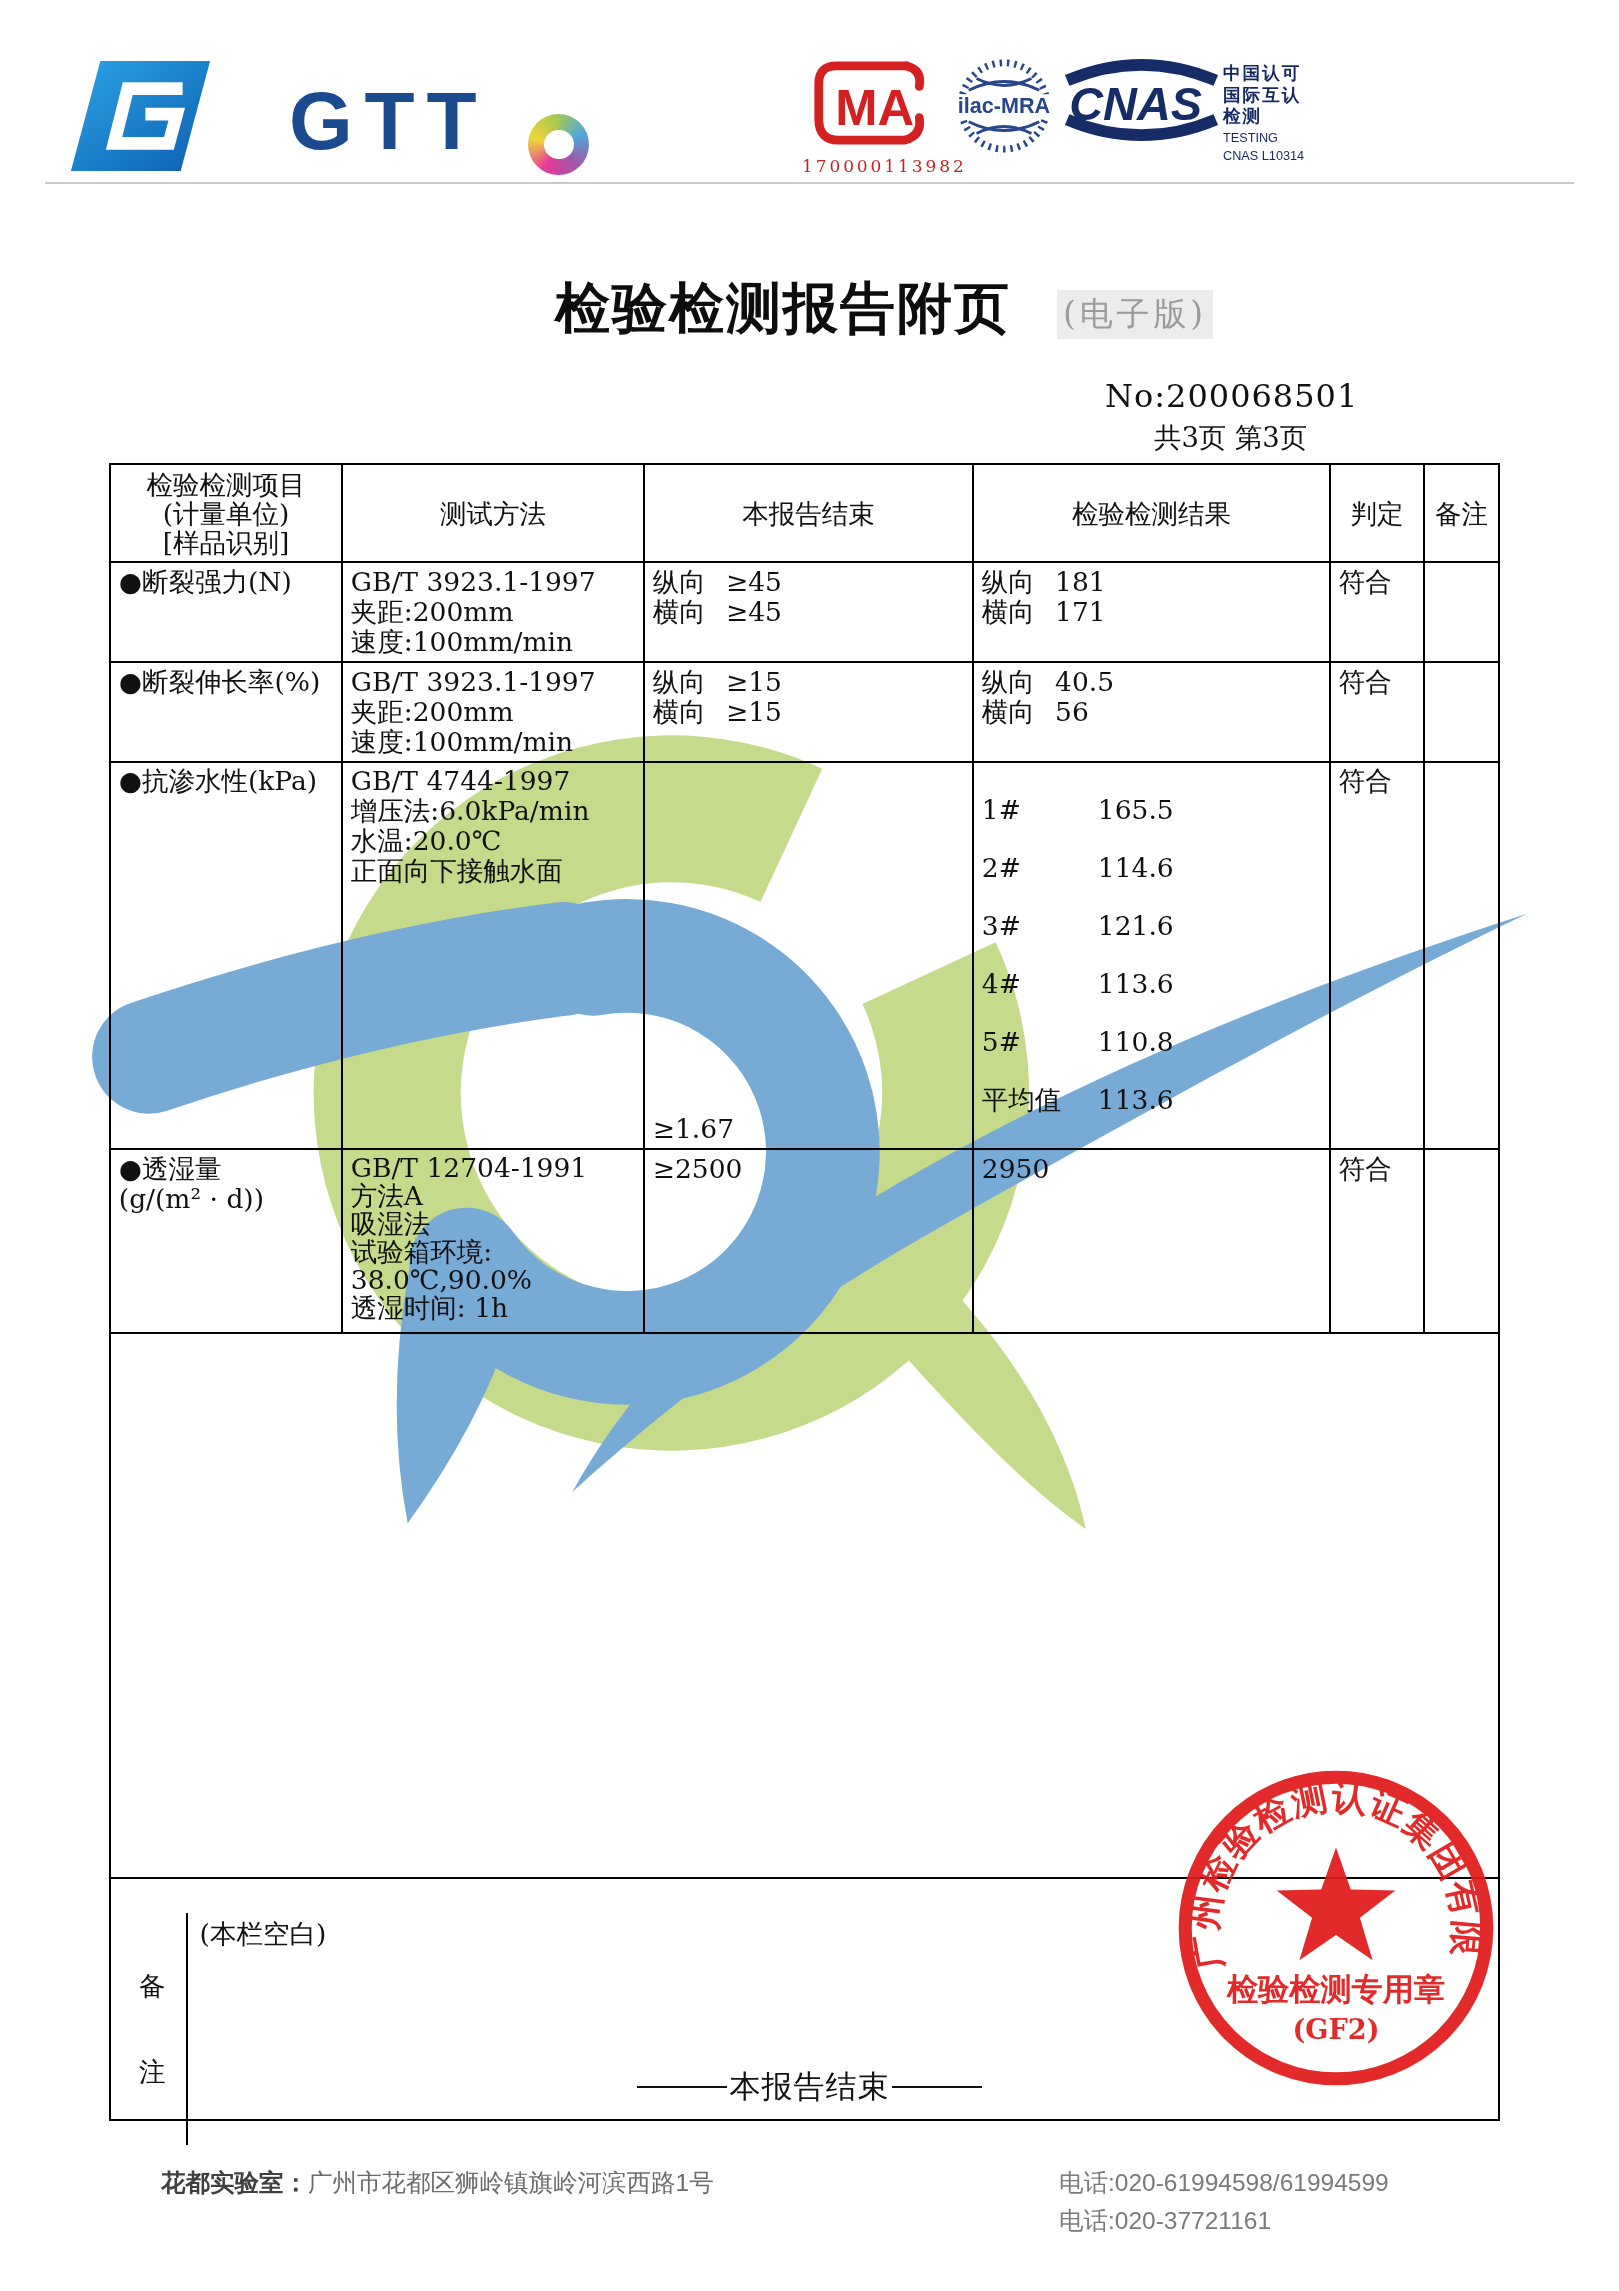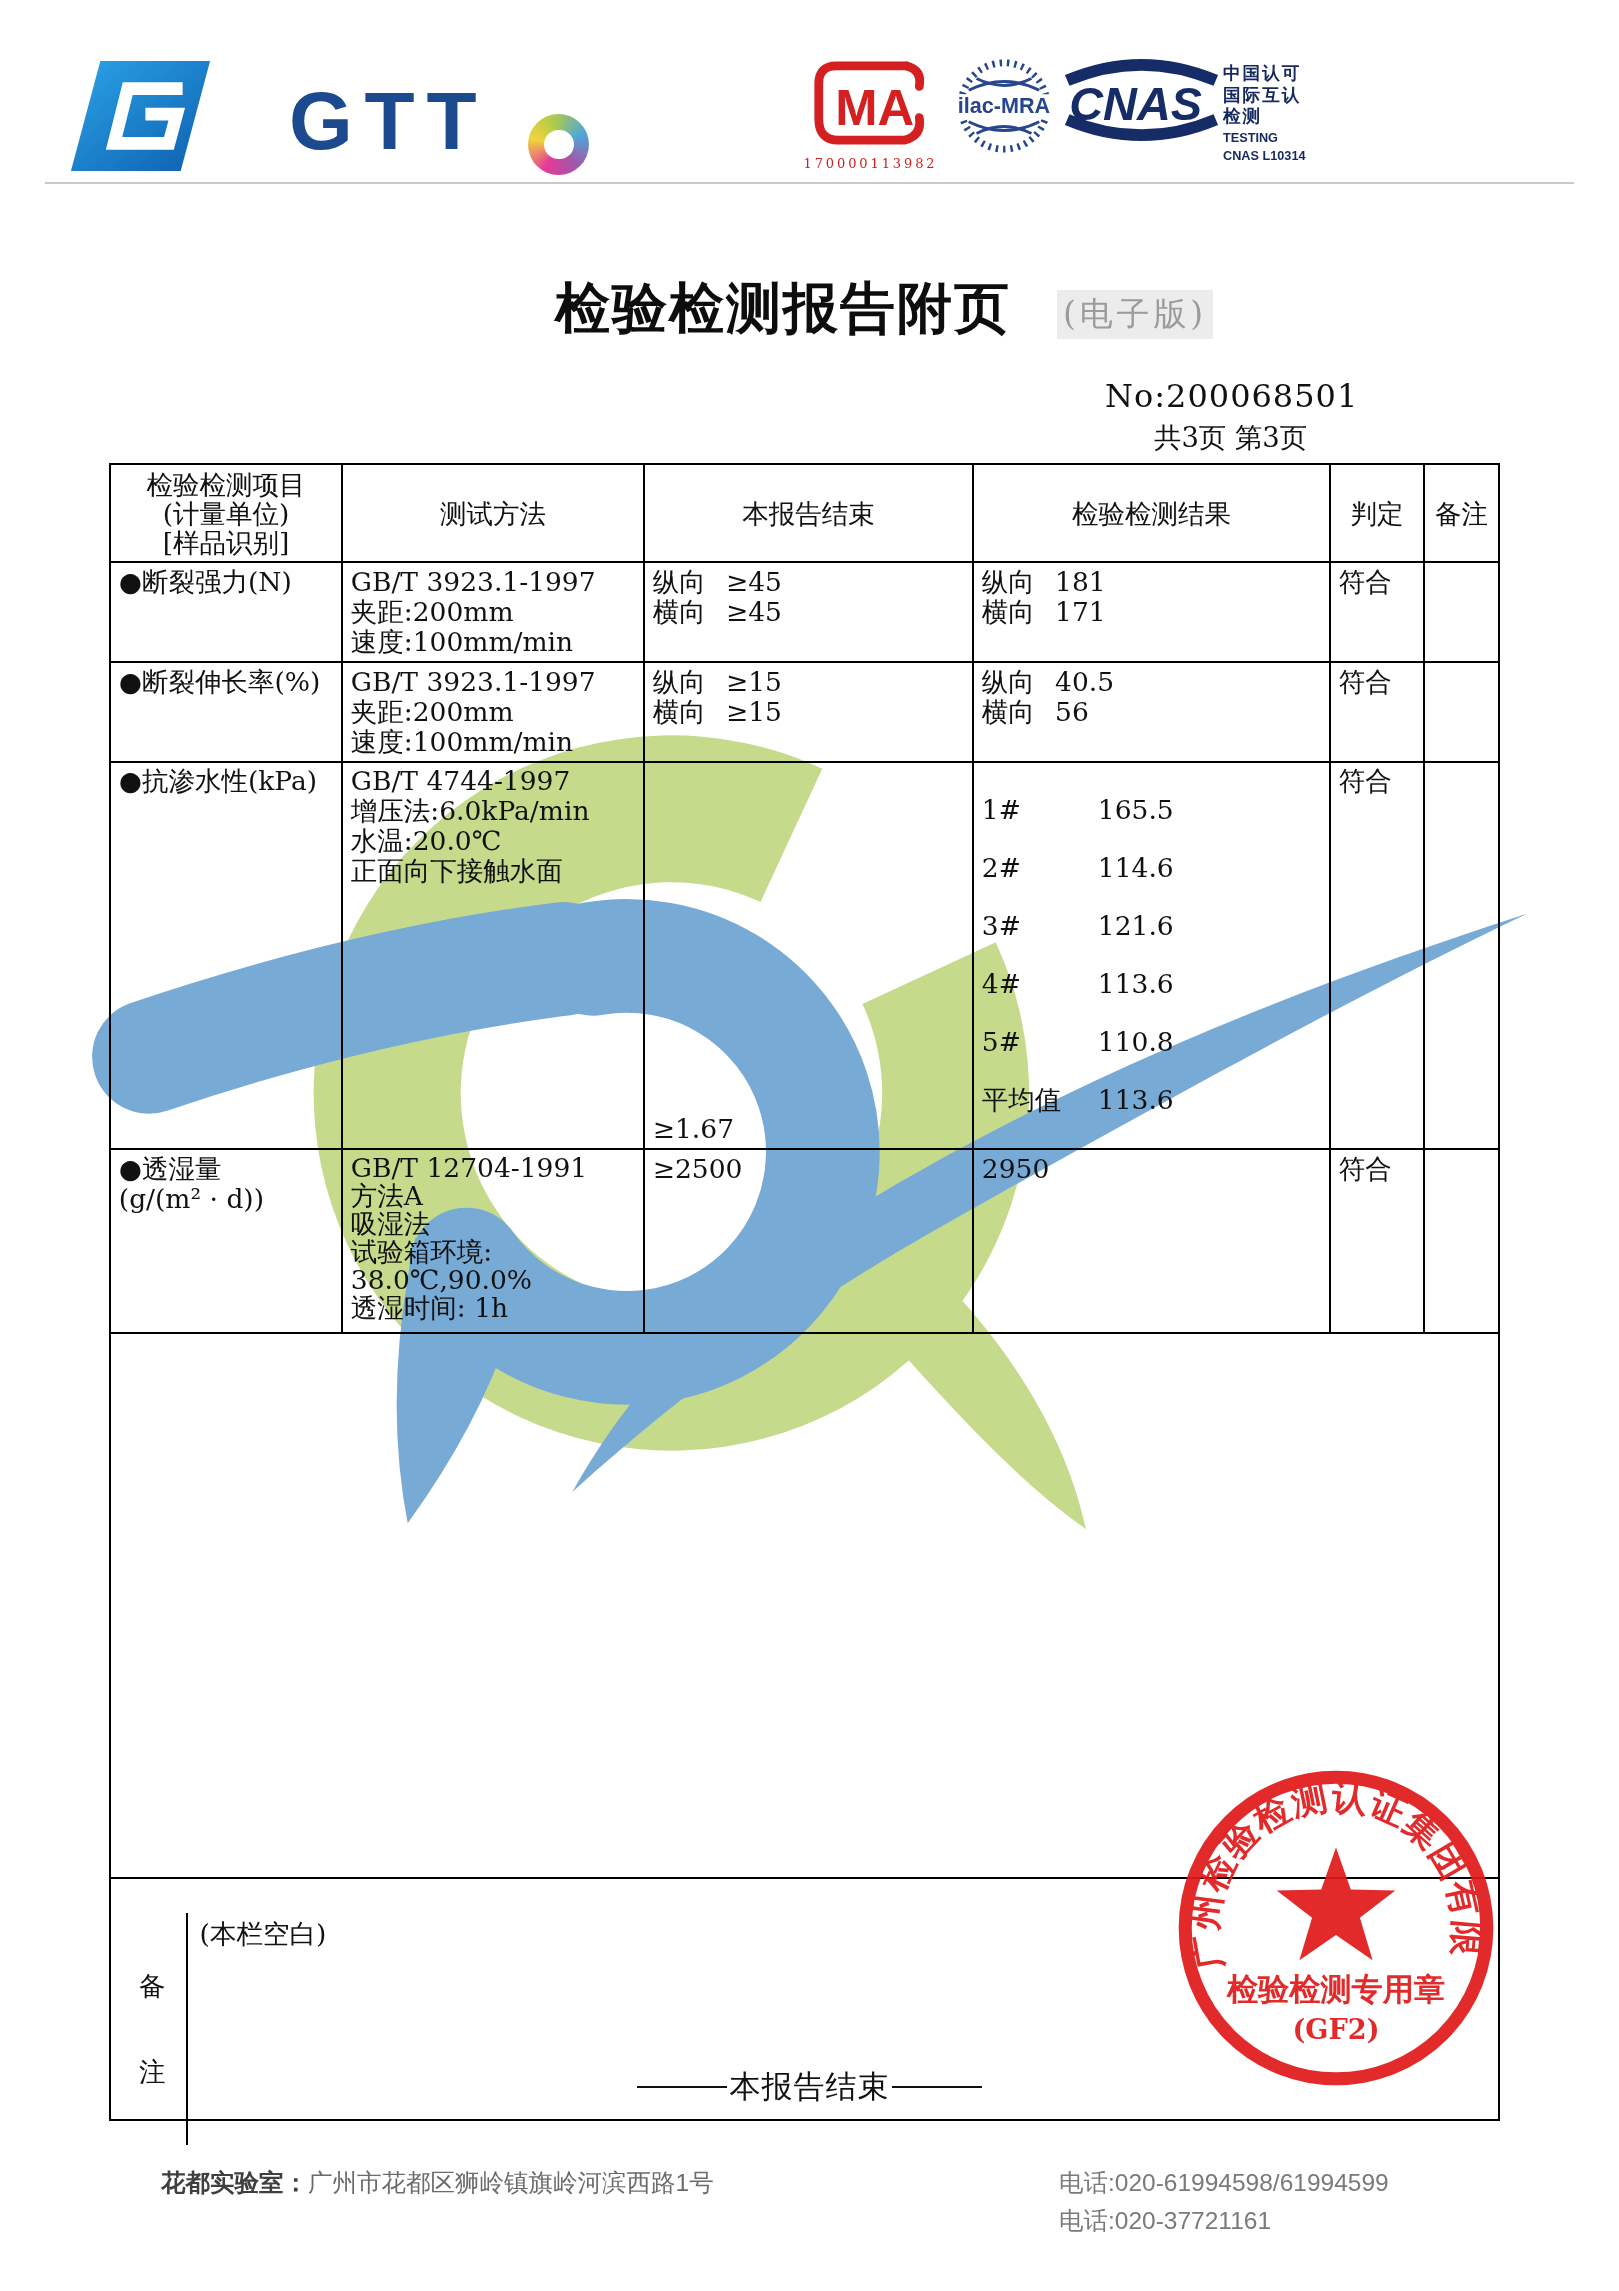--- a/index.html
+++ b/index.html
@@ -9,26 +9,26 @@
   .wm{position:absolute;left:0;top:0;z-index:1;pointer-events:none;}
   
   .hdr{position:absolute;left:0;top:0;width:1619px;height:186px;z-index:2;}
   .gtt-wrap{position:absolute;left:67px;top:57px;display:flex;align-items:flex-end;gap:36px;}
   .gtt-text{font-family:"Liberation Sans",sans-serif;font-weight:bold;color:#1b4a8f;
             font-size:82px;letter-spacing:11.8px;line-height:108px;margin-left:39px;}
   .swirl{width:61px;height:61px;border-radius:50%;position:relative;margin-left:3.9px;margin-top:11.8px;
          background:conic-gradient(from 210deg,#e5399b,#f0d43c,#a9c94f,#4fa8d8,#9f58a8,#e5399b);}
   .swirl::after{content:"";position:absolute;inset:15.7px;background:#fff;border-radius:50%;}
   .cma{position:absolute;left:802px;top:57px;width:137px;text-align:center;}
-  .cma-num{font-family:"DejaVu Serif",serif;color:#cc1f1f;font-size:13px;letter-spacing:2.9px;margin-top:2px;}
+  .cma-num{font-family:"DejaVu Serif",serif;color:#cc1f1f;font-size:17px;letter-spacing:2.9px;margin-top:2px;}
   .ilac{position:absolute;left:953px;top:55px;}
   .cnas{position:absolute;left:1059px;top:57px;}
   .cnas-side{position:absolute;left:1223px;top:63px;font-family:"Liberation Sans",sans-serif;color:#16295f;}
   .cnas-side .zh{font-size:17.6px;font-weight:bold;line-height:21.6px;white-space:pre-line;letter-spacing:2px;}
-  .cnas-side .en{font-size:12.7px;font-weight:bold;line-height:15.7px;margin-top:2.9px;color:#16295f;}
+  .cnas-side .en{font-size:12.7px;font-weight:normal;line-height:15.7px;margin-top:2.9px;color:#16295f;}
   .rule{position:absolute;left:45px;top:182px;width:1529px;height:2px;background:#c9c9c9;z-index:2;}
   
   .title-main{position:absolute;left:555px;top:272px;font-size:55px;font-weight:700;
               letter-spacing:2px;color:#0d0d0d;z-index:2;}
   .title-ed{position:absolute;left:1057px;top:290px;font-size:33px;color:#9b9b9b;
             background:#ececec;padding:2px 5.9px;letter-spacing:3.9px;z-index:2;}
   .rep-no{position:absolute;left:1105px;top:377px;font-size:32px;letter-spacing:1px;z-index:2;}
   .rep-pages{position:absolute;left:1154px;top:420px;font-size:27.4px;z-index:2;}
   
   table.main{position:absolute;left:109px;top:463px;border-collapse:collapse;table-layout:fixed;

